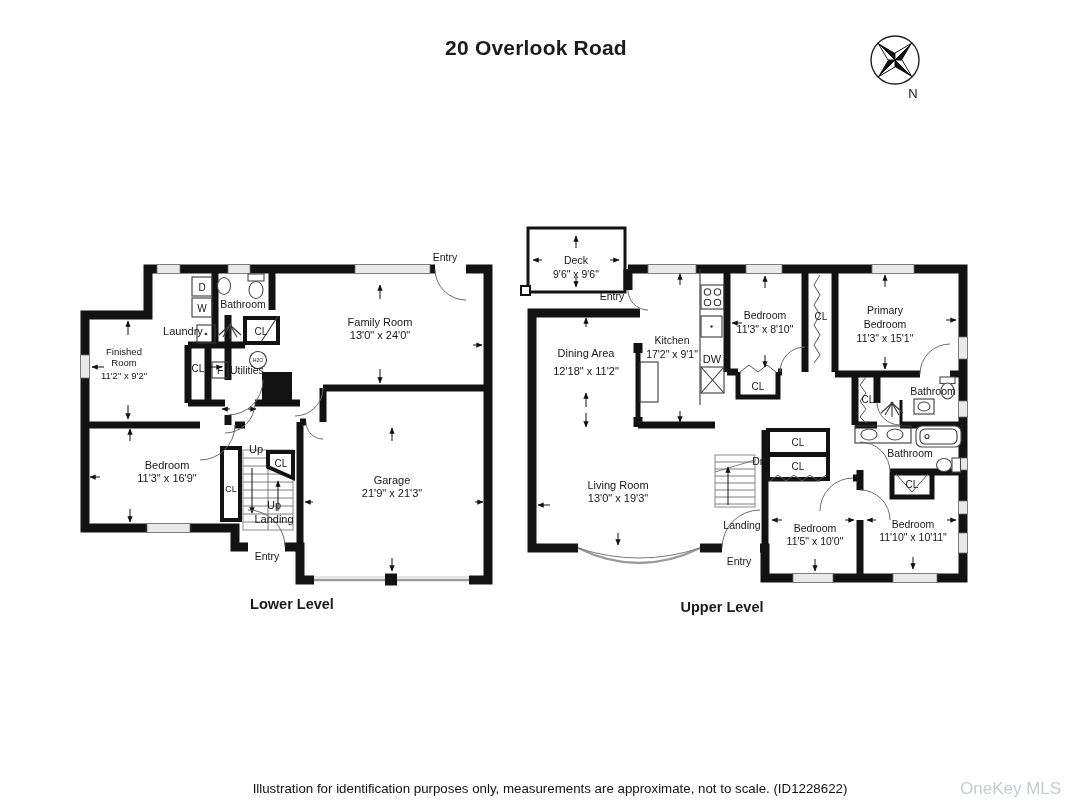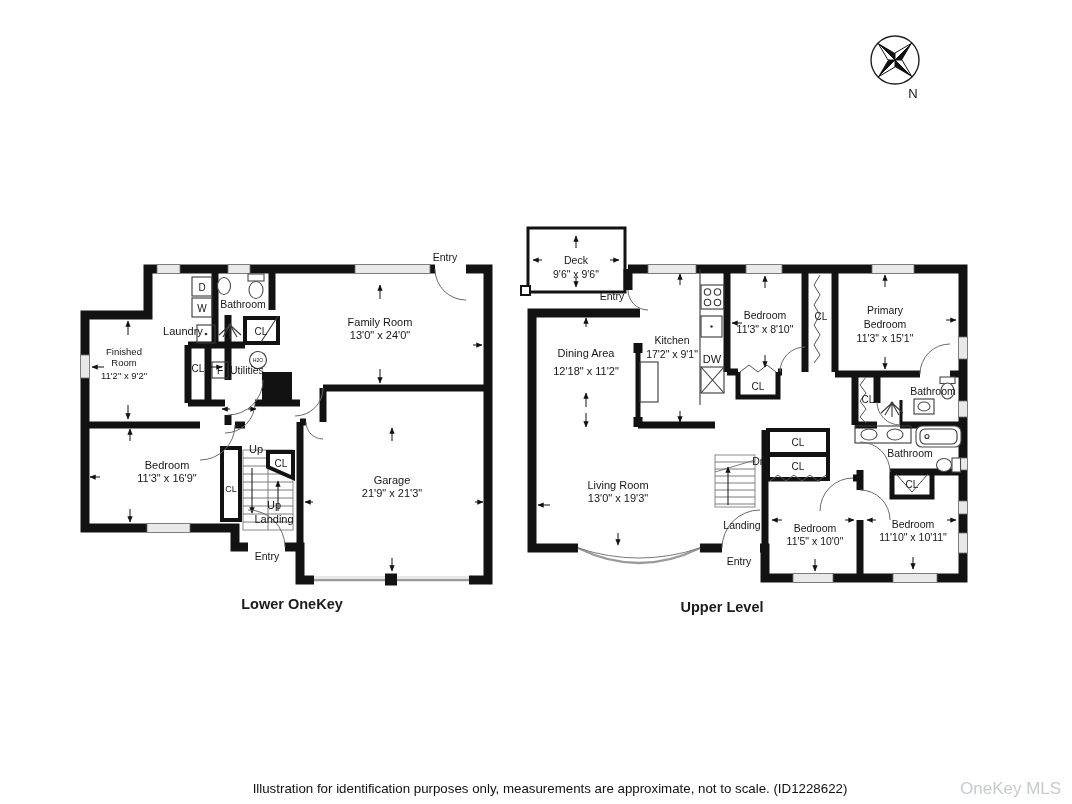--- a/index.html
+++ b/index.html
@@ -29,20 +29,21 @@
   .stair{stroke:#8a8a8a;stroke-width:1;fill:#ffffff;}
   .tread{stroke:#6f6f6f;stroke-width:.9;fill:none;}
   .zz{stroke:#555;stroke-width:1;fill:none;}
   .arr{stroke:#111;stroke-width:1;fill:none;}
 </style>
 </head>
 <body>
 
 <div class="page">
 
+  <div class="title">20 Overlook Road</div>
 
   <svg style="left:863px;top:26px;" width="78" height="78" viewBox="0 0 78 78">
     <g>
       <circle cx="32" cy="34" r="24" fill="none" stroke="#222" stroke-width="1.4"></circle>
       <path d="M32,34 L49,17 L39,34 Z M32,34 L49,51 L32,41 Z M32,34 L15,51 L25,34 Z M32,34 L15,17 L32,27 Z" fill="#111"></path>
       <path d="M32,34 L49,17 L32,27 Z M32,34 L49,51 L39,34 Z M32,34 L15,51 L32,41 Z M32,34 L15,17 L25,34 Z" fill="#fff" stroke="#111" stroke-width="1"></path>
     </g>
     <text x="50" y="72" style="font-size:13px">N</text>
   </svg>
 
@@ -359,18 +360,18 @@
       <text class="md" x="219" y="350">Entry</text>
       <text class="rm" x="98" y="274">Living Room</text>
       <text class="rm" x="98" y="287">13'0" x 19'3"</text>
       <text class="md" x="295" y="317">Bedroom</text>
       <text class="md" x="295" y="330">11'5" x 10'0"</text>
       <text class="md" x="393" y="313">Bedroom</text>
       <text class="md" x="393" y="326">11'10" x 10'11"</text>
     </g>
   </svg>
 
-  <div class="caption cap-lower">Lower OneKey</div>
+  <div class="caption cap-lower">Lower Level</div>
   <div class="caption cap-upper">Upper Level</div>
 
   <div class="footer">Illustration for identification purposes only, measurements are approximate, not to scale. (ID1228622)</div>
   <div class="watermark">OneKey MLS</div>
 </div>
 
 </body></html>

